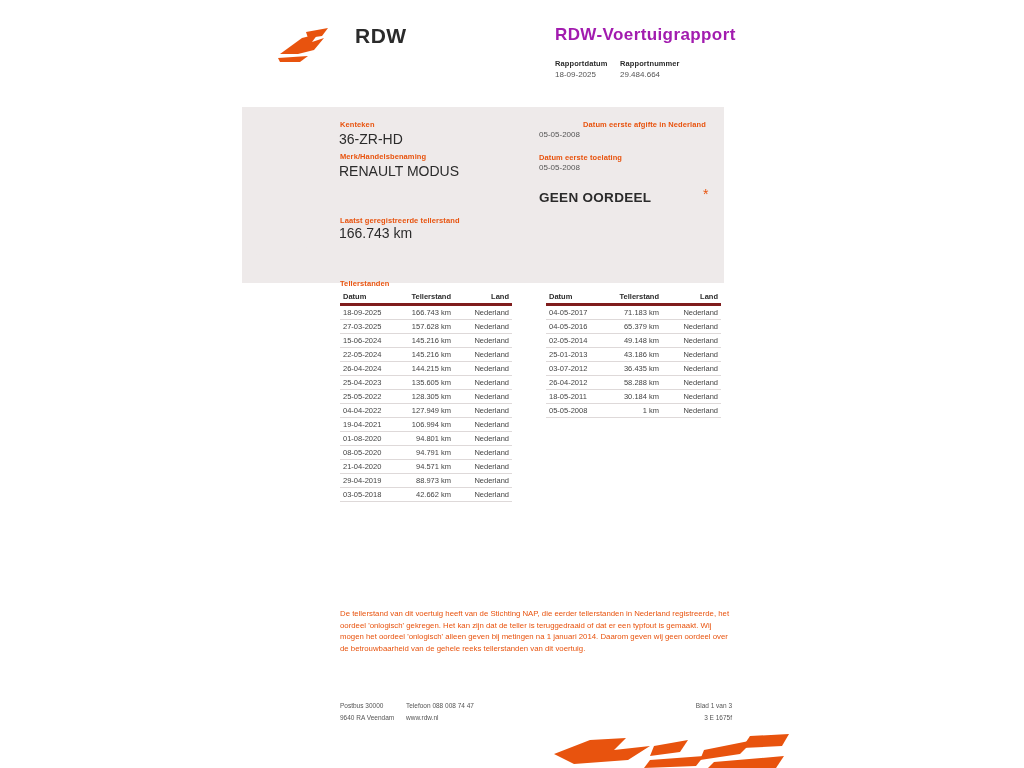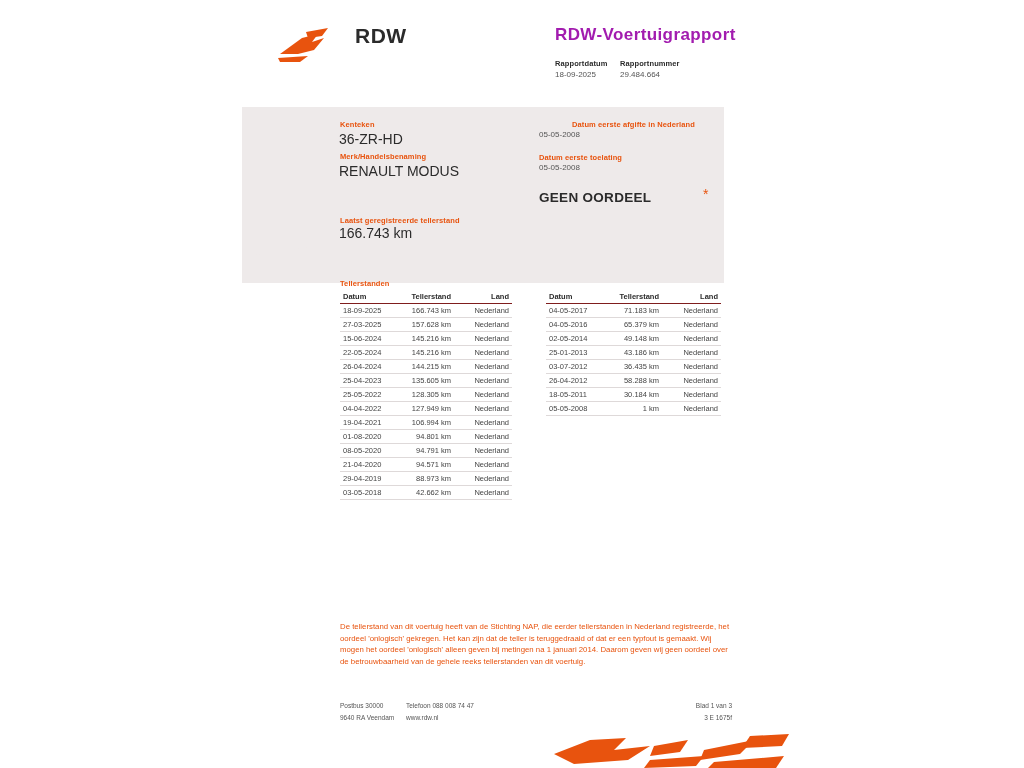--- a/index.html
+++ b/index.html
@@ -148,21 +148,21 @@
     border-collapse: collapse;
     font-size: 7.5px;
     color: #444444;
   }
   .odo-table.left { left: 340px; top: 291px; width: 172px; }
   .odo-table.right { left: 546px; top: 291px; width: 175px; }
   .odo-table th {
     font-size: 7.5px;
     font-weight: bold;
     color: #2b2b2b;
-    border-bottom: 1px solid #7f1d1d;
+    border-bottom: 3px solid #7f1d1d;
     padding: 1px 3px 2px 3px;
     text-align: left;
   }
   .odo-table th.num { text-align: right; }
   .odo-table th.land { text-align: right; }
   .odo-table td {
     padding: 2px 3px;
     border-bottom: 1px solid #ded9d9;
     font-size: 7.5px;
     color: #444444;
@@ -184,21 +184,21 @@
   .footnote-head {
     font-size: 9px;
     font-weight: bold;
     color: #2b2b2b;
   }
   .footnote-head .star {
     color: #e8530e;
     font-weight: normal;
   }
   .footnote-body {
-    margin-top: 17px;
+    margin-top: 4px;
     font-size: 7.8px;
     line-height: 11.5px;
     color: #e8530e;
   }
 
   
   .footer {
     position: absolute;
     left: 340px;
     top: 700px;
@@ -258,21 +258,21 @@
   <div class="summary">
     <div class="sum-label" style="left:98px; top:13px;">Kenteken</div>
     <div class="sum-value" style="left:97px; top:24px;">36-ZR-HD</div>
 
     <div class="sum-label" style="left:98px; top:45px;">Merk/Handelsbenaming</div>
     <div class="sum-value" style="left:97px; top:56px;">RENAULT MODUS</div>
 
     <div class="sum-label" style="left:98px; top:109px;">Laatst geregistreerde tellerstand</div>
     <div class="sum-value" style="left:97px; top:118px;">166.743 km</div>
 
-    <div class="sum-label" style="left:286px; top:13px;padding-left:44px;">Datum eerste afgifte in Nederland</div>
+    <div class="sum-label" style="left:297px; top:13px;padding-left:44px;">Datum eerste afgifte in Nederland</div>
     <div class="sum-value small" style="left:297px; top:23px;">05-05-2008</div>
 
     <div class="sum-label" style="left:297px; top:46px;">Datum eerste toelating</div>
     <div class="sum-value small" style="left:297px; top:56px;">05-05-2008</div>
   </div>
   <div class="summary-notch"></div>
 
   <div class="verdict">GEEN OORDEEL</div>
   <div class="verdict-star">*</div>
 

